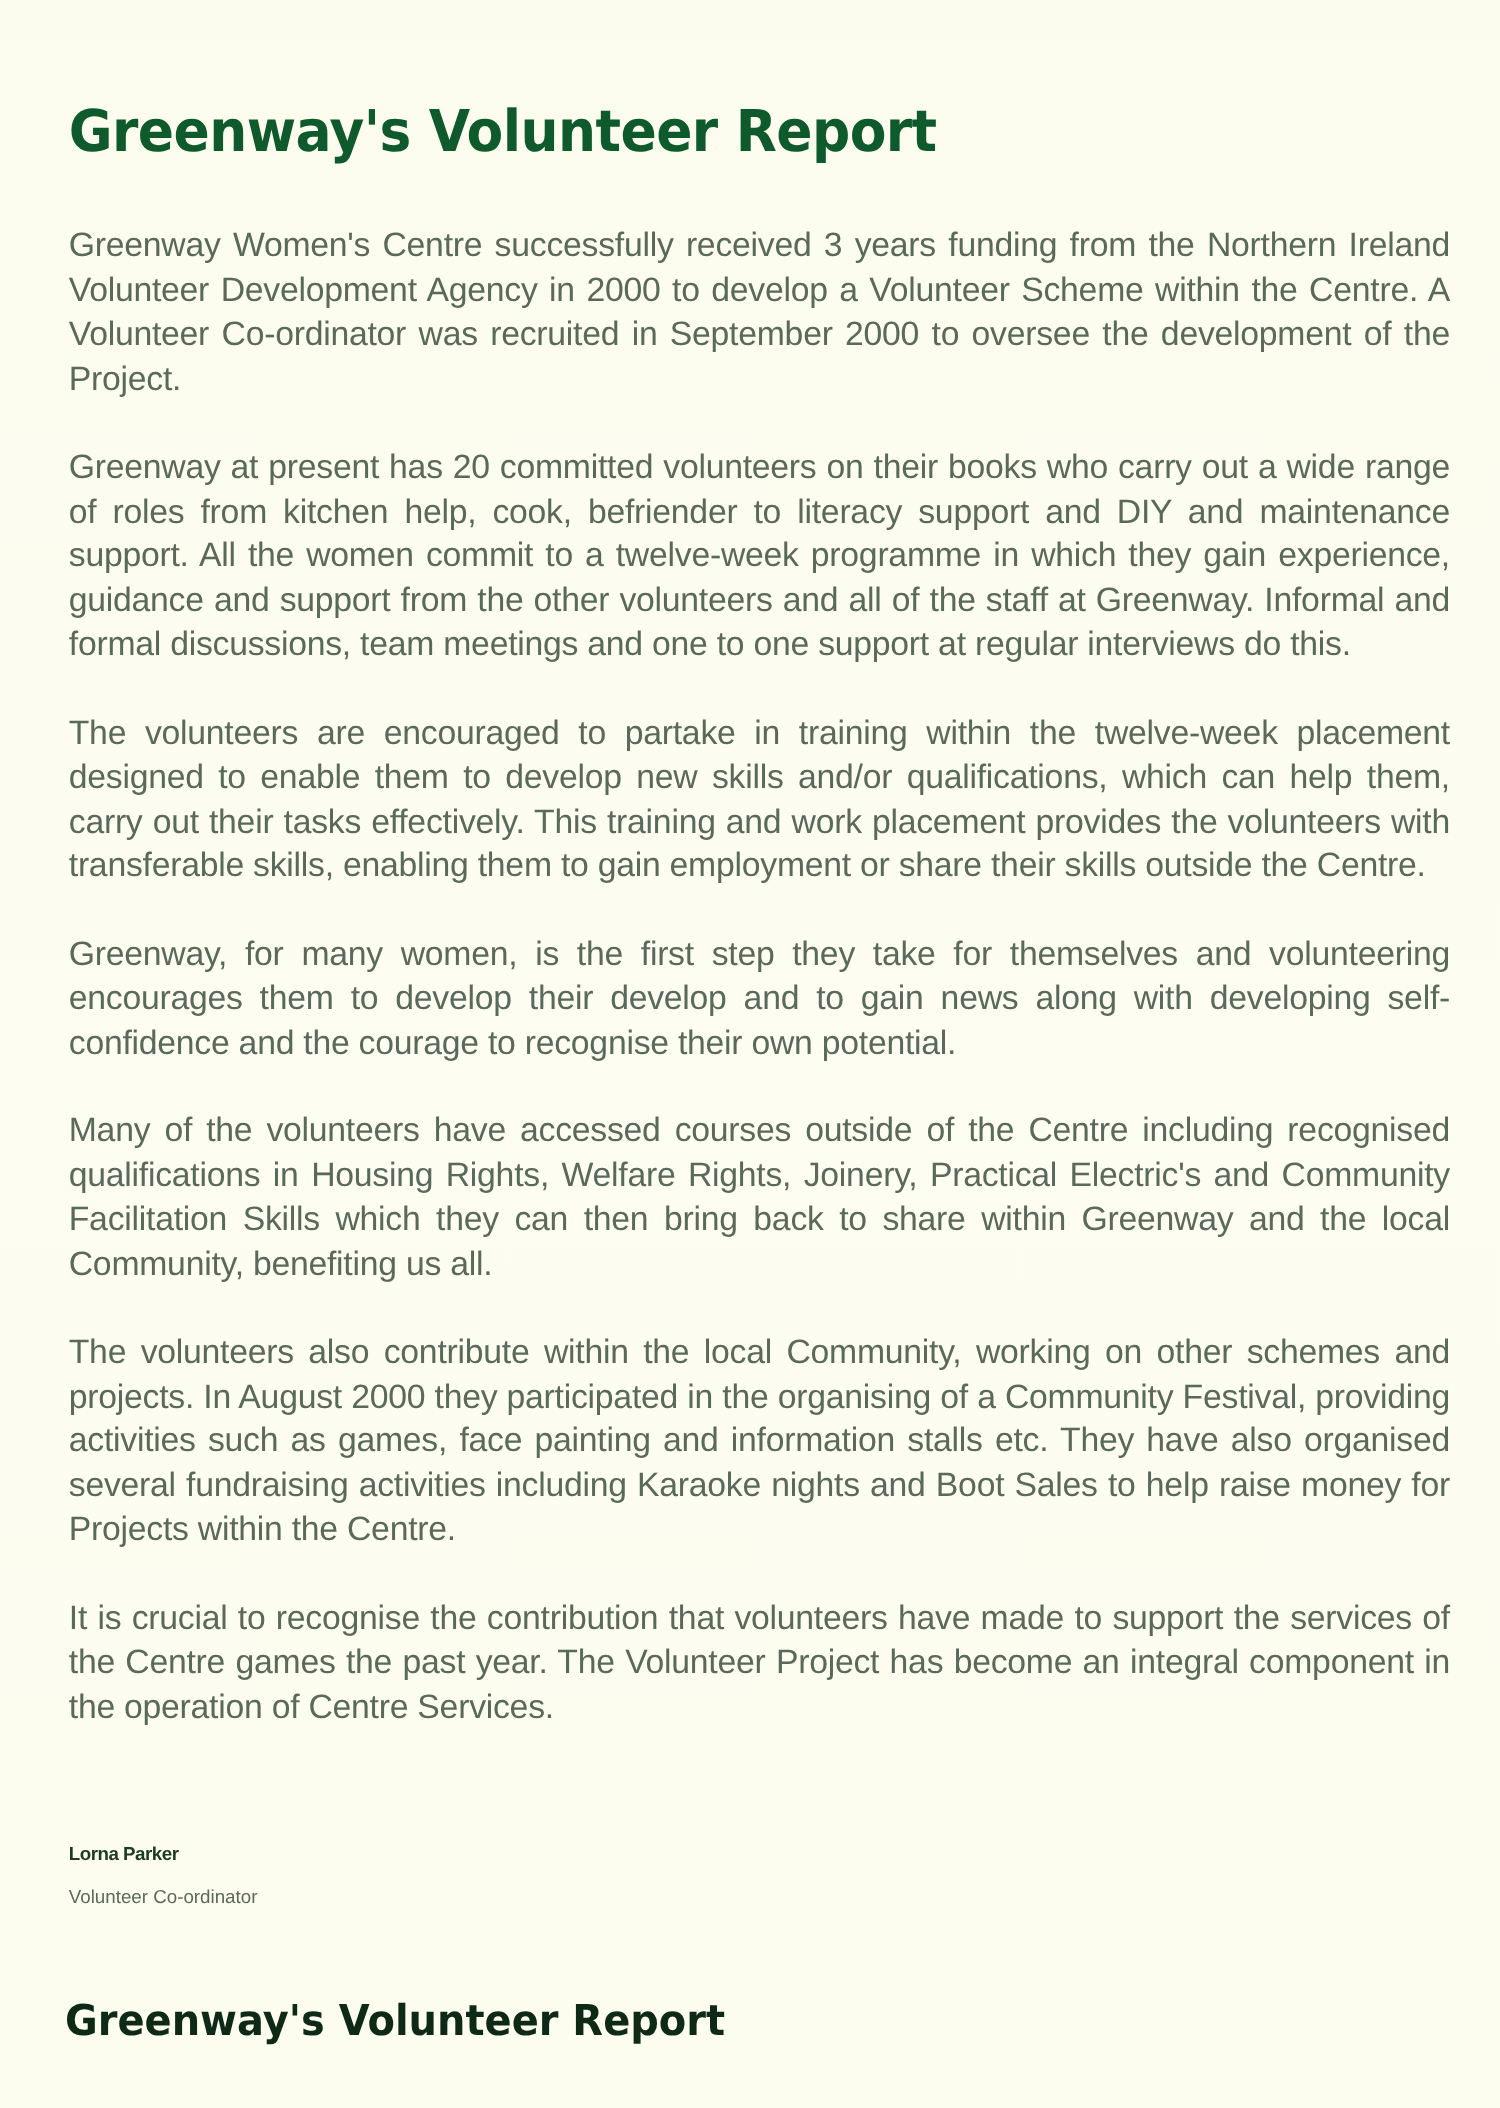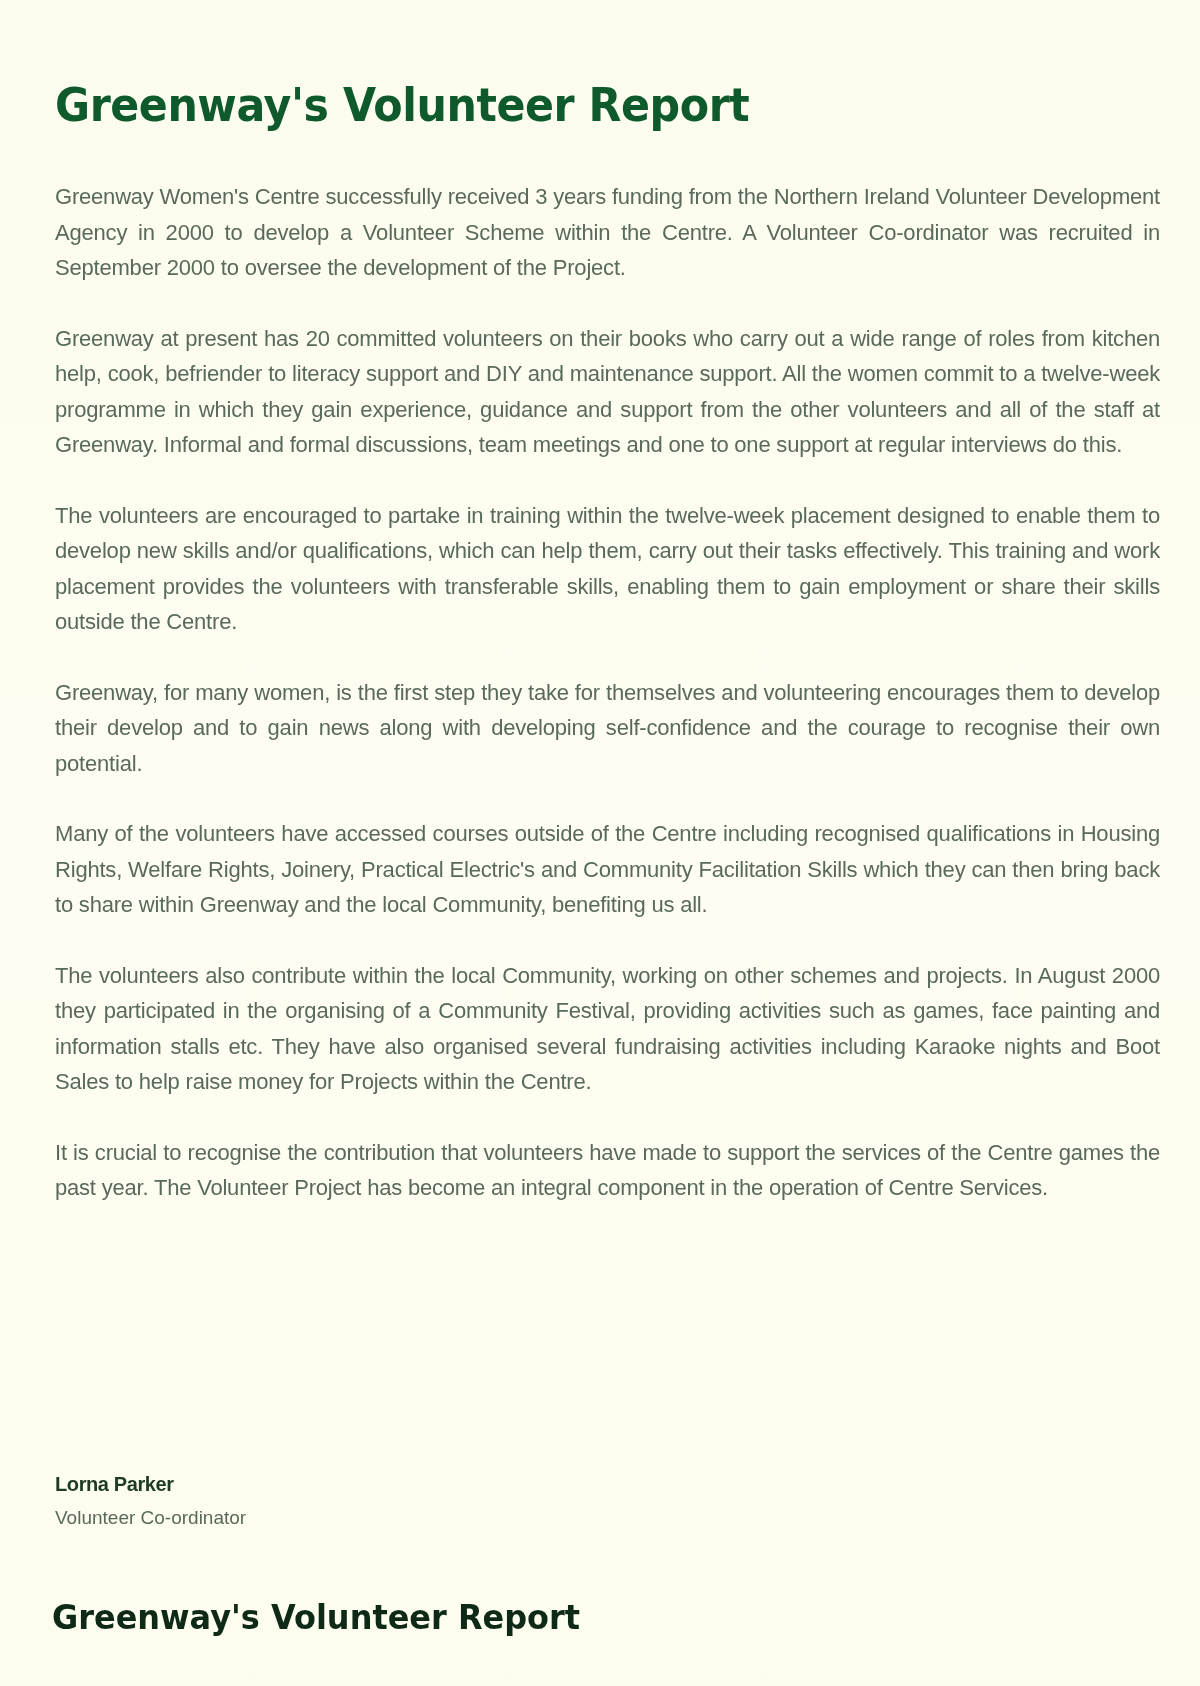--- a/index.html
+++ b/index.html
@@ -38,42 +38,42 @@
   }
   .body {
     position: absolute;
     left: 55px;
     top: 179px;
     width: 1105px;
   }
   .para {
     margin: 0 0 35px 0;
     font-family: "Liberation Sans", sans-serif;
-    font-size: 22px;
+    font-size: 27px;
     line-height: 35.5px;
     color: #5a6a5a;
     text-align: justify;
     letter-spacing: -0.2px;
   }
   .sig {
     position: absolute;
     left: 55px;
     top: 1467px;
   }
   .sig-name {
     font-family: "Liberation Sans", sans-serif;
-    font-size: 20px;
+    font-size: 15px;
     line-height: 34px;
     color: #1d3a22;
     font-weight: bold;
     letter-spacing: -0.4px;
   }
   .sig-role {
     font-family: "Liberation Sans", sans-serif;
-    font-size: 19px;
+    font-size: 15px;
     line-height: 34px;
     color: #5a6a5a;
   }
   .footer-title {
     position: absolute;
     left: 52px;
     top: 1597px;
     margin: 0;
     font-family: "DejaVu Sans", sans-serif;
     font-weight: bold;

